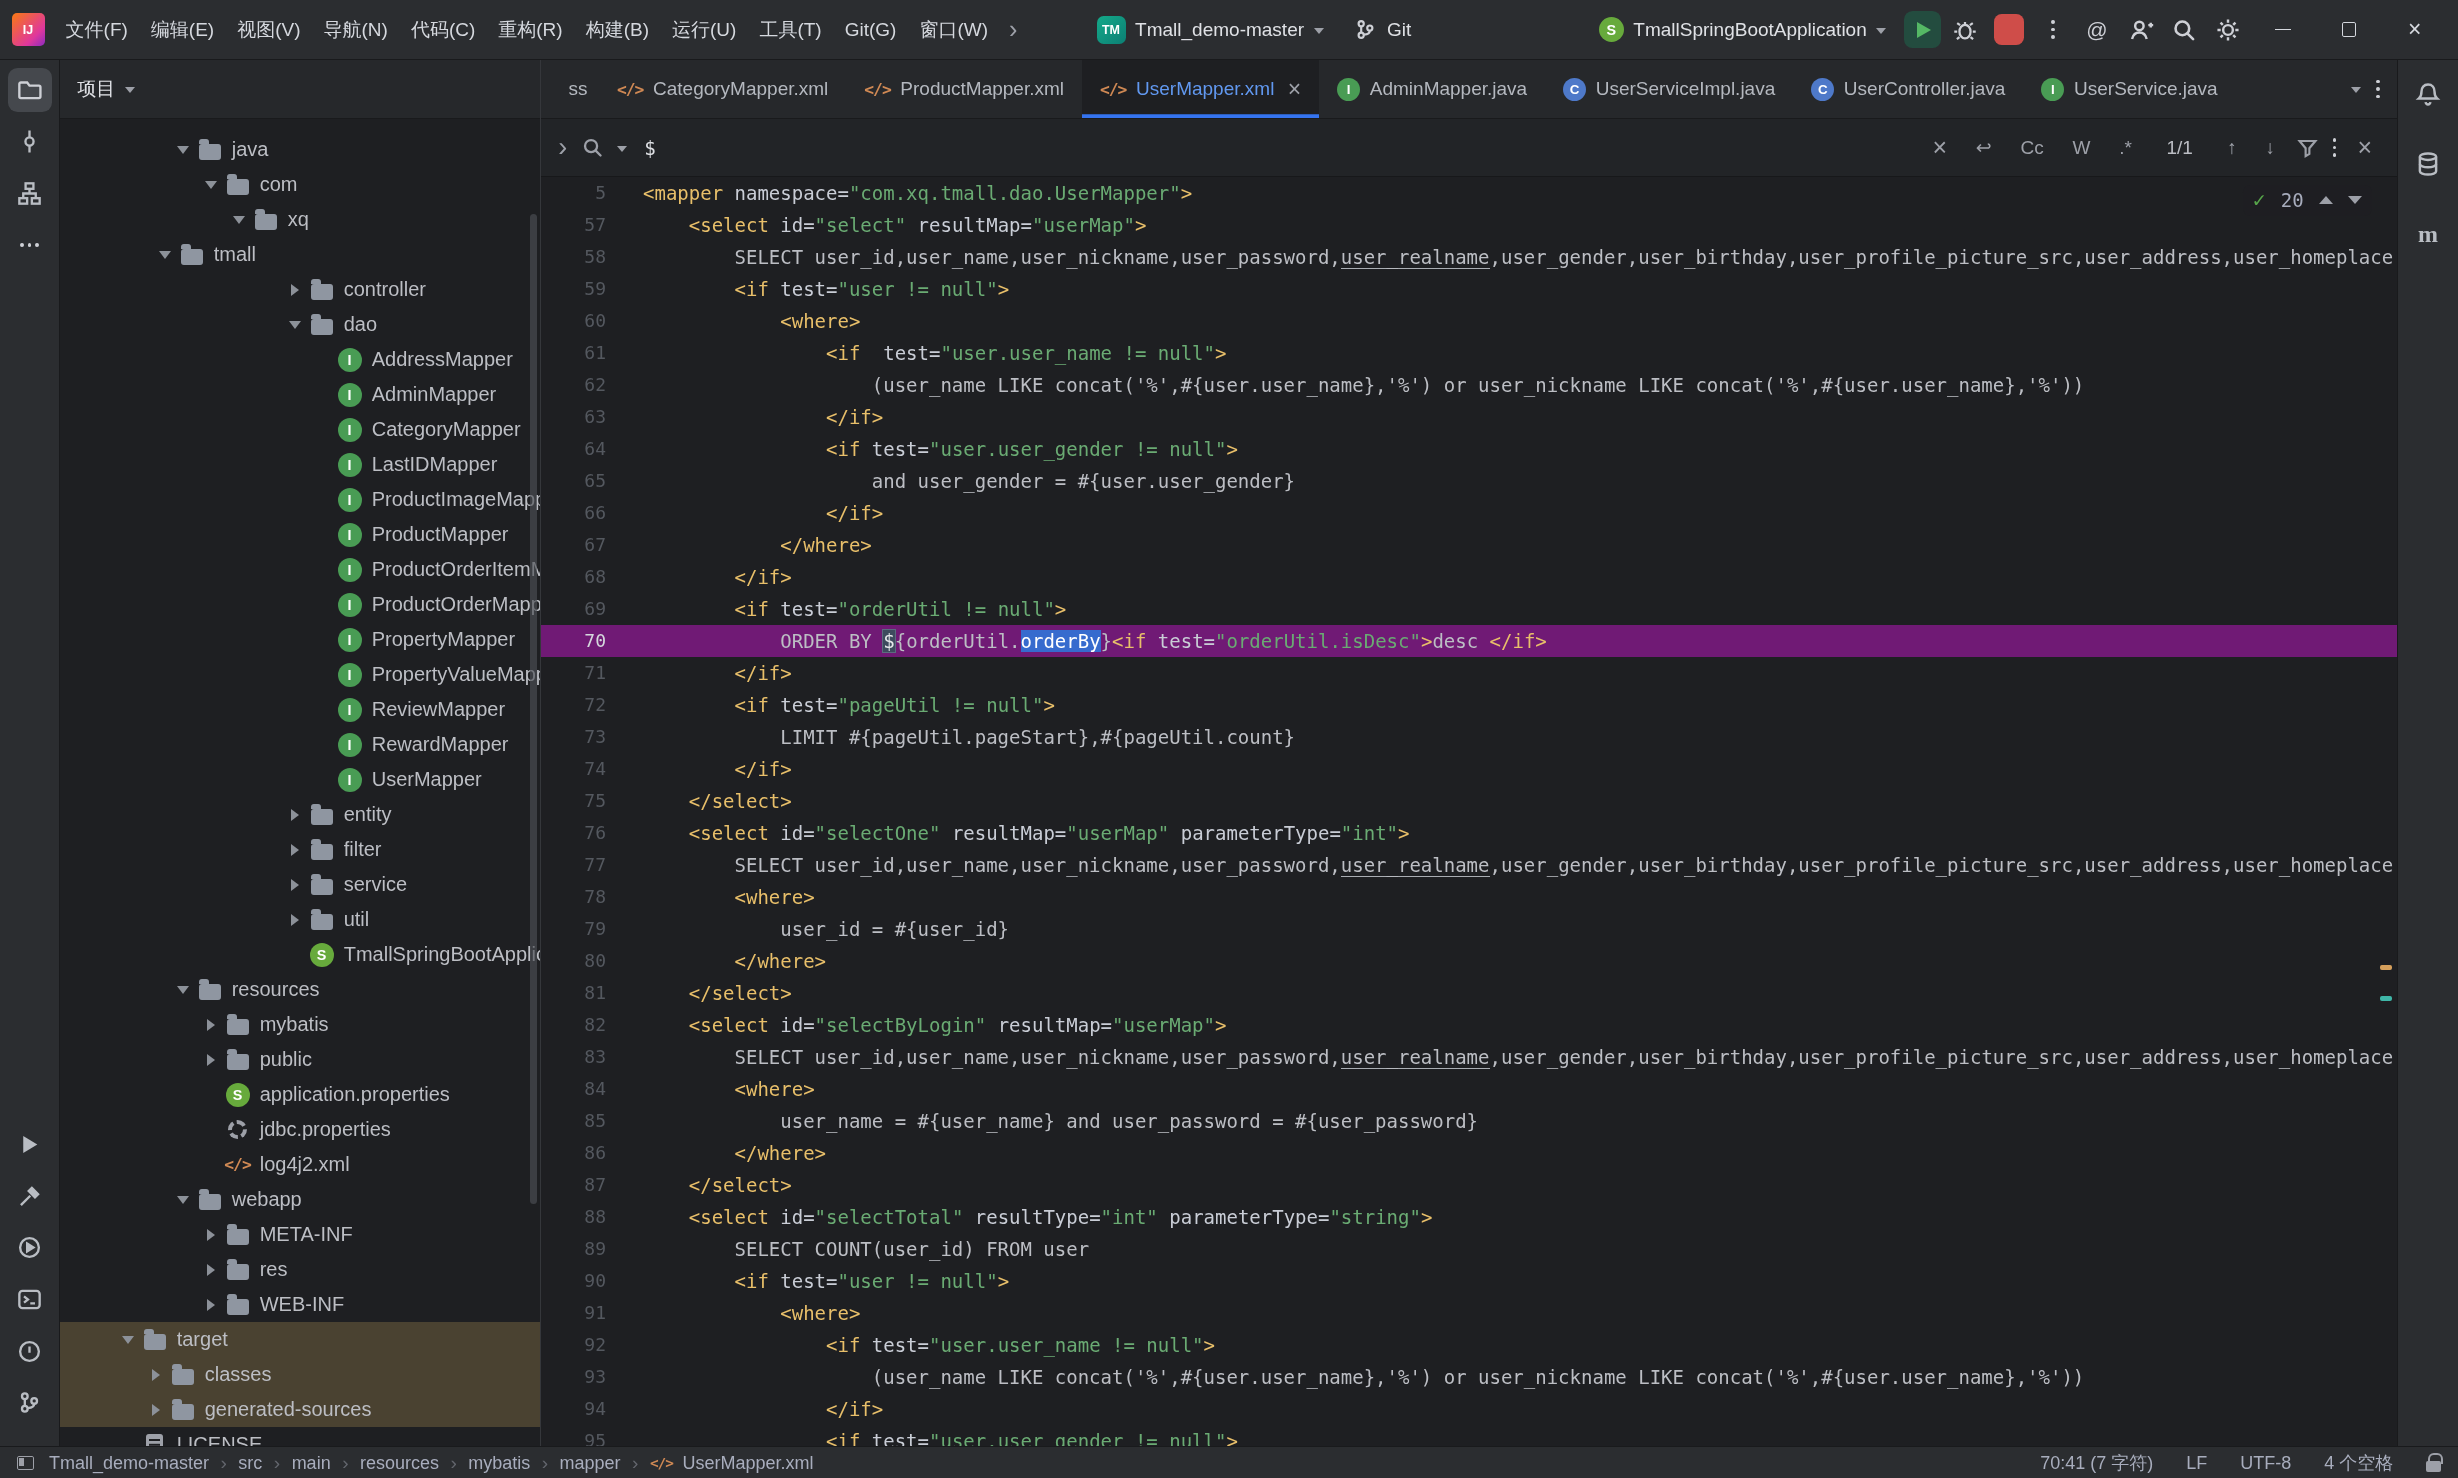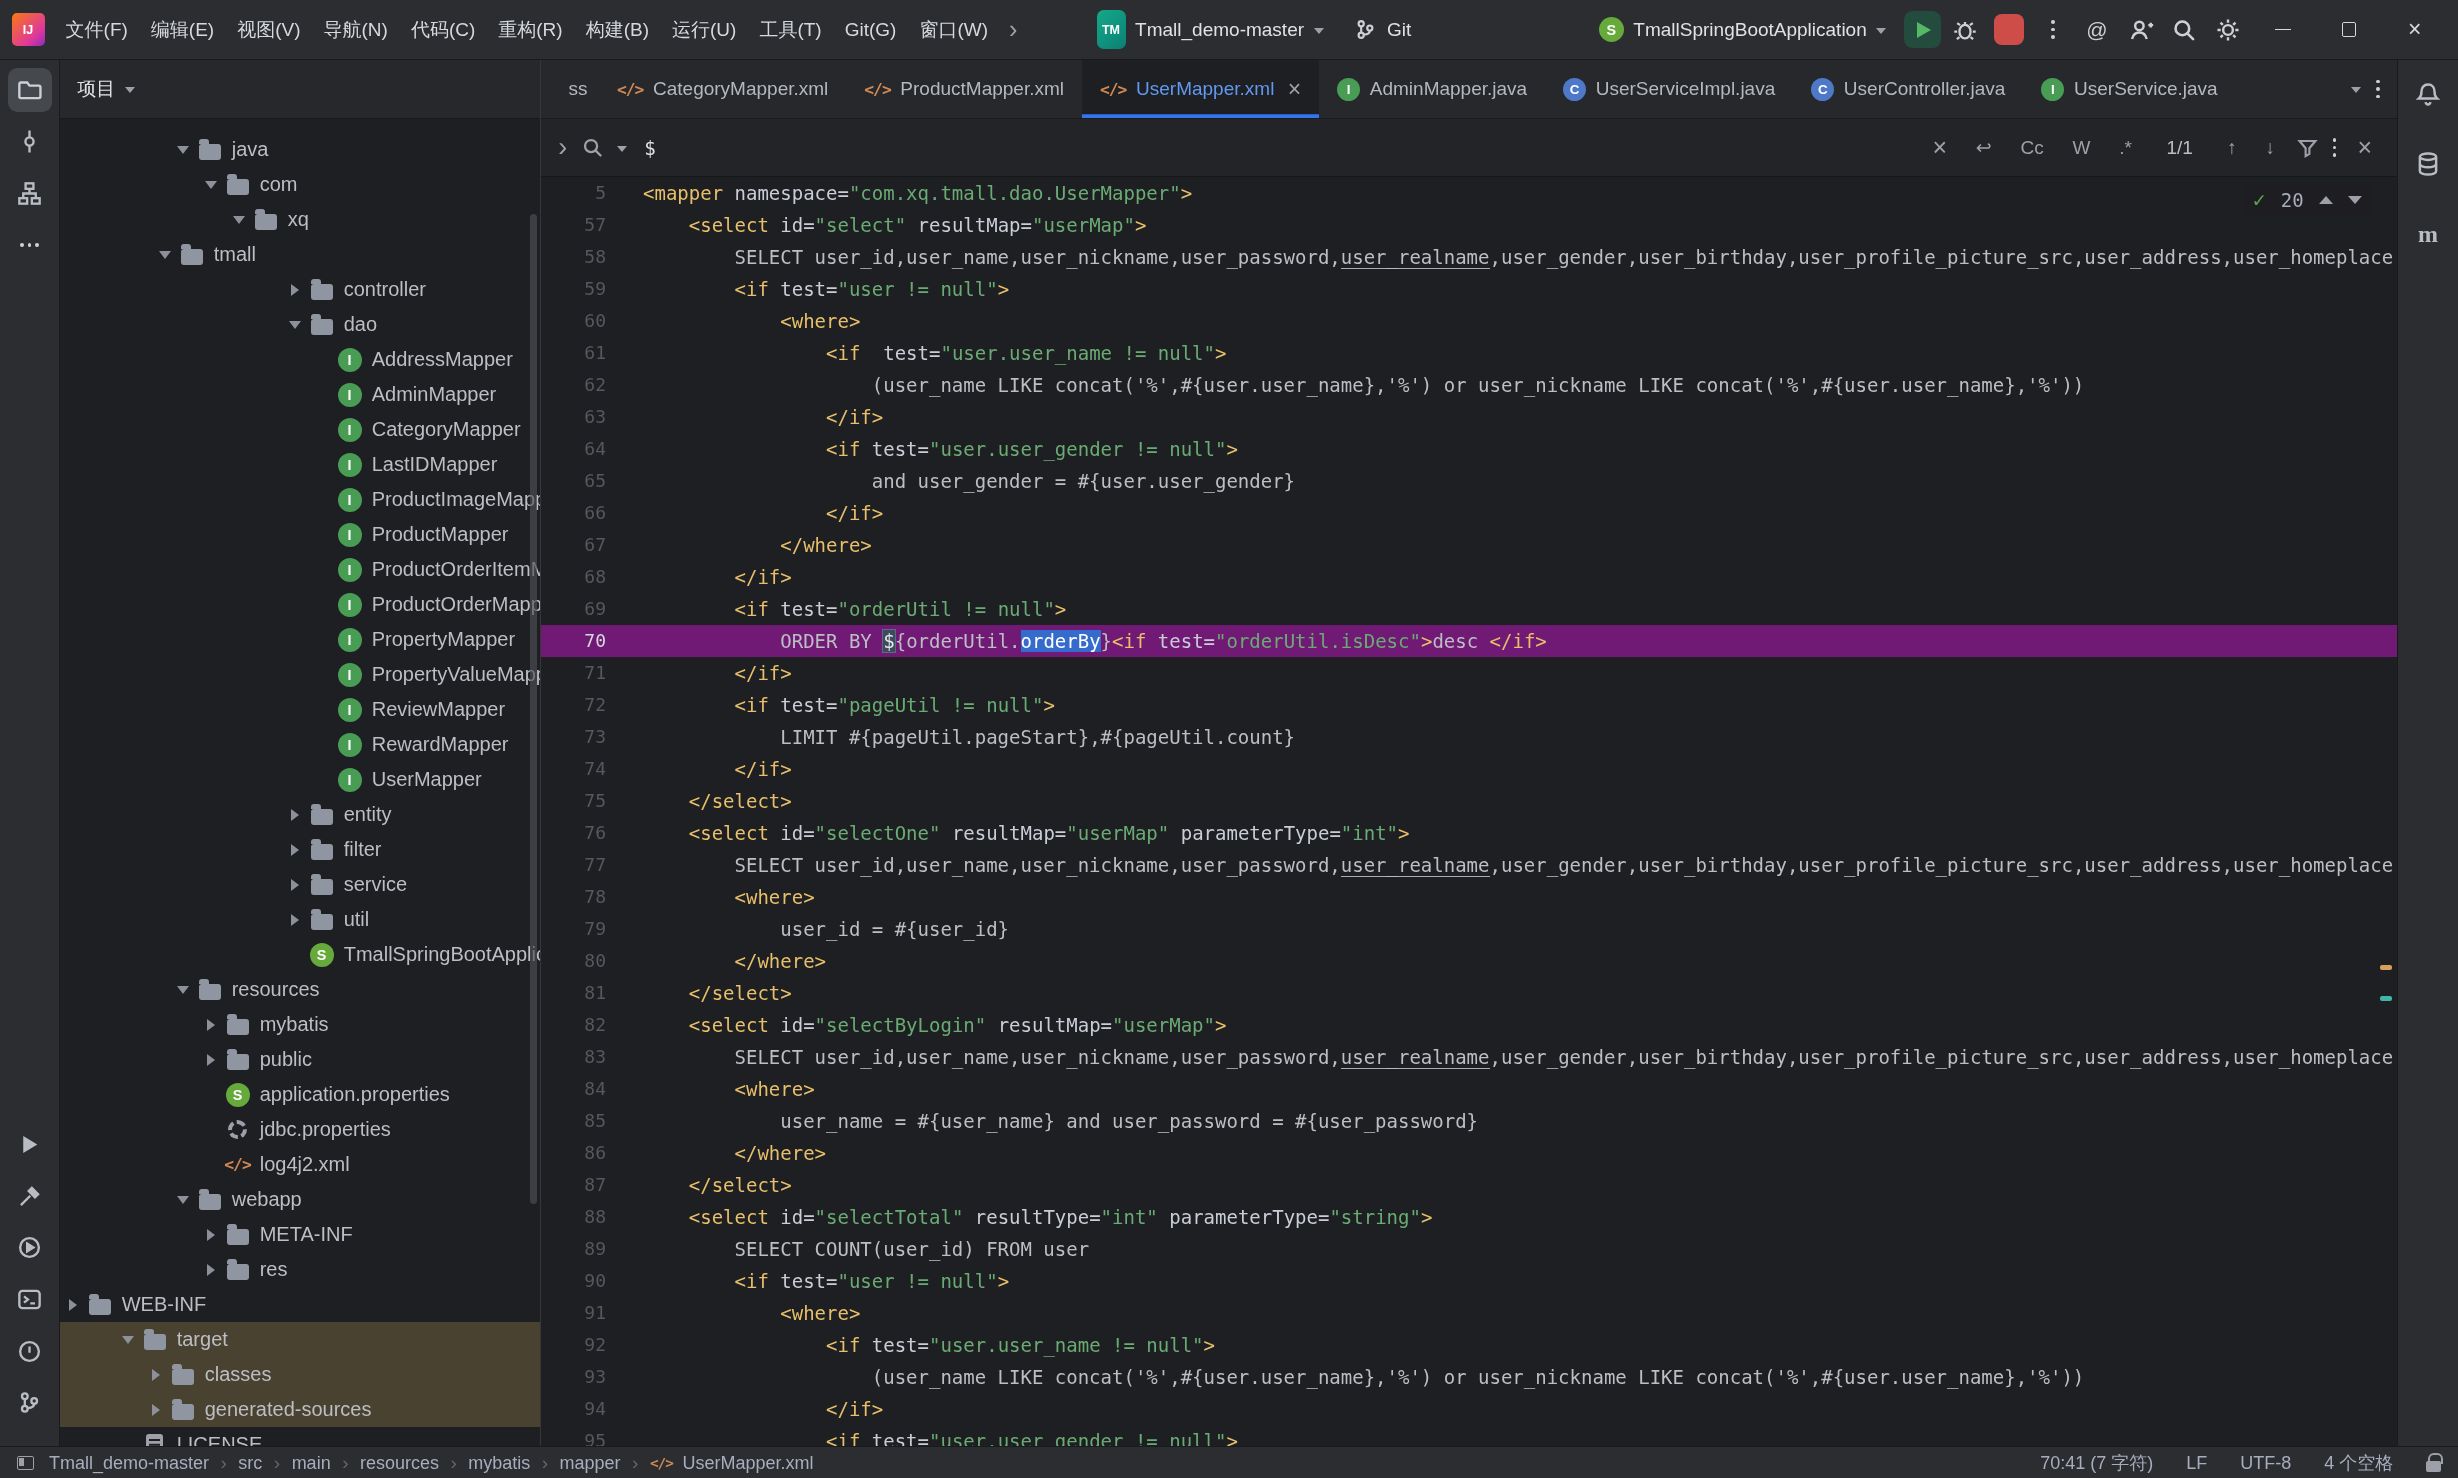--- a/index.html
+++ b/index.html
@@ -8,21 +8,21 @@
 
   
   .titlebar{height:60px;background:#2b2d30;display:flex;align-items:center;border-bottom:1px solid #191a1c;padding:0 13.4px 0 11.5px;}
   .logo{width:33px;height:33px;border-radius:5px;background:linear-gradient(135deg,#f97a12,#e0379c 70%,#8b2cc0);
     display:flex;align-items:center;justify-content:center;color:#fff;font-size:12.5px;font-weight:bold;margin-right:9.6px;flex:none;}
   .menubar{display:flex;height:100%;}
   .menu-item{padding:0 11.5px;font-size:19px;color:#d5d8de;display:flex;align-items:center;border-radius:7.7px;white-space:nowrap;}
   .menu-overflow{color:#9da0a8;font-size:25px;padding:0 9.6px;}
   .tb-center{display:flex;align-items:center;margin-left:58px;gap:7.7px;}
   .widget{display:flex;align-items:center;gap:9.6px;padding:6.7px 11.5px;border-radius:8.6px;color:#dfe1e5;font-size:19px;white-space:nowrap;}
-  .tm-badge{width:29px;height:39px;border-radius:6.7px;background:linear-gradient(135deg,#14a989,#0c7f74);
+  .tm-badge{width:29px;height:28px;border-radius:6.7px;background:linear-gradient(135deg,#14a989,#0c7f74);
     color:#fff;font-size:12.5px;font-weight:bold;display:flex;align-items:center;justify-content:center;}
   .caret{width:0;height:0;border-left:5.8px solid transparent;border-right:5.8px solid transparent;border-top:6.7px solid #9da0a8;margin-top:2.9px;}
   .tb-right{margin-left:auto;display:flex;align-items:center;gap:5.8px;}
   .spring-badge{width:25px;height:25px;border-radius:50%;background:#67aa3c;color:#fff;font-size:14.4px;font-weight:bold;
     display:flex;align-items:center;justify-content:center;}
   .run-btn{width:37px;height:37px;border-radius:8.6px;background:#234c3f;display:flex;align-items:center;justify-content:center;}
   .run-btn .tri{width:0;height:0;border-top:8.6px solid transparent;border-bottom:8.6px solid transparent;border-left:14.4px solid #55b865;margin-left:2.9px;}
   .icon-btn{width:38px;height:38px;border-radius:8.6px;display:flex;align-items:center;justify-content:center;color:#ced0d6;font-size:21px;}
   .stop-btn{width:31px;height:31px;border-radius:7.7px;background:#cf4d49;margin:0 3.8px;}
   .dots-v{display:flex;flex-direction:column;gap:3.8px;}
@@ -544,21 +544,21 @@
         </div>
         <div class="tree-row" style="padding-left: 138px;">
           <span class="chev-slot">
             <span class="chev-closed"></span>
           </span>
           <span class="tree-icon">
             <span class="ic-folder"></span>
           </span>
           <span class="tree-label">res</span>
         </div>
-        <div class="tree-row" style="">
+        <div class="tree-row" style="padding-left: 138px;">
           <span class="chev-slot">
             <span class="chev-closed"></span>
           </span>
           <span class="tree-icon">
             <span class="ic-folder"></span>
           </span>
           <span class="tree-label">WEB-INF</span>
         </div>
         <div class="tree-row excluded" style="padding-left: 55px;">
           <span class="chev-slot">

